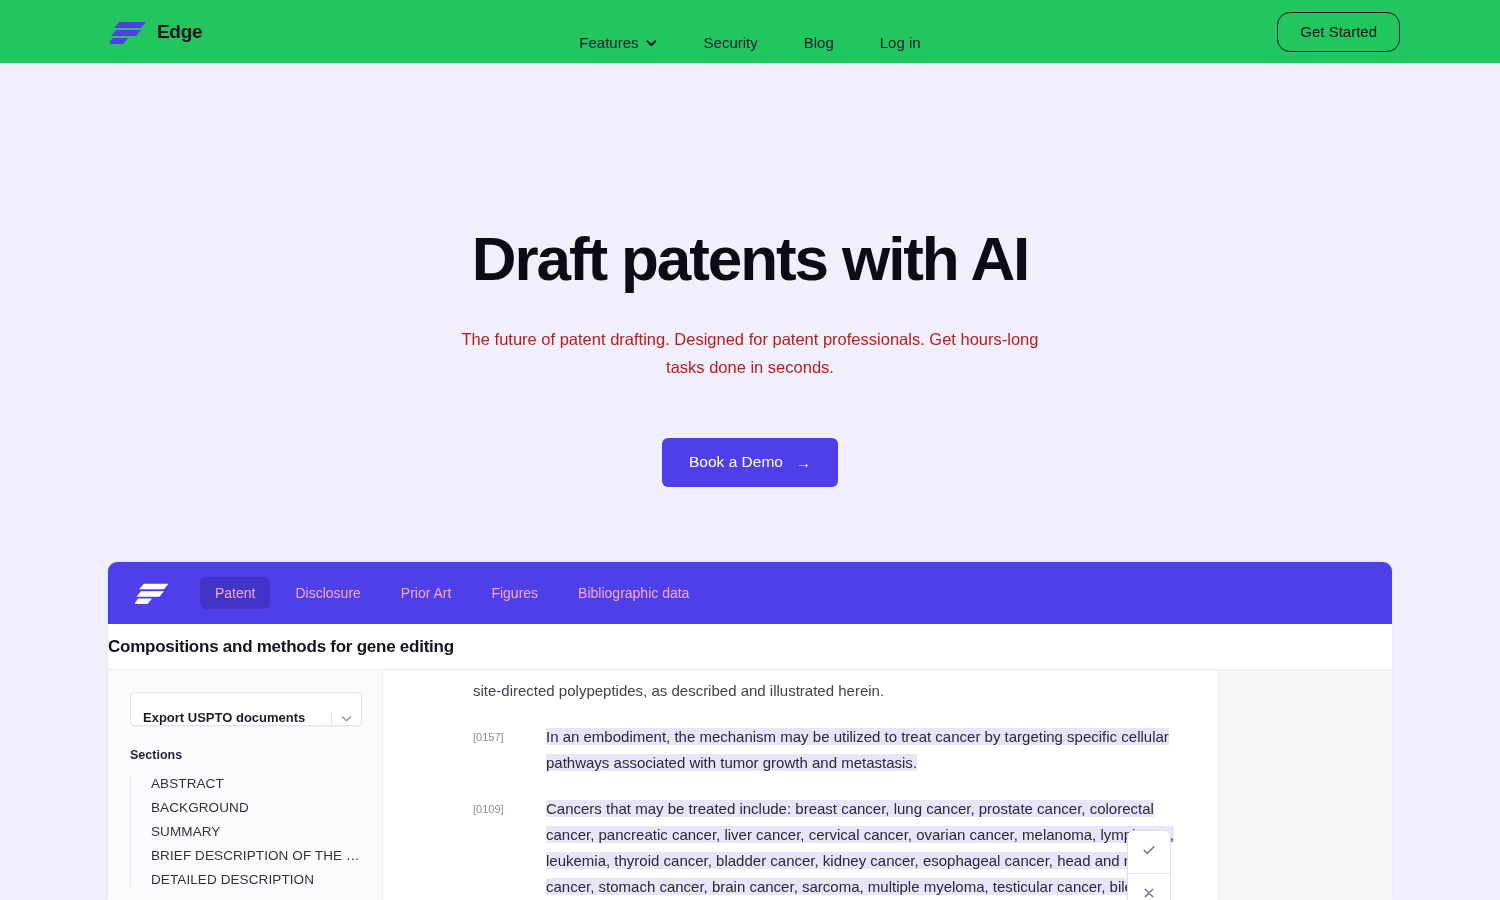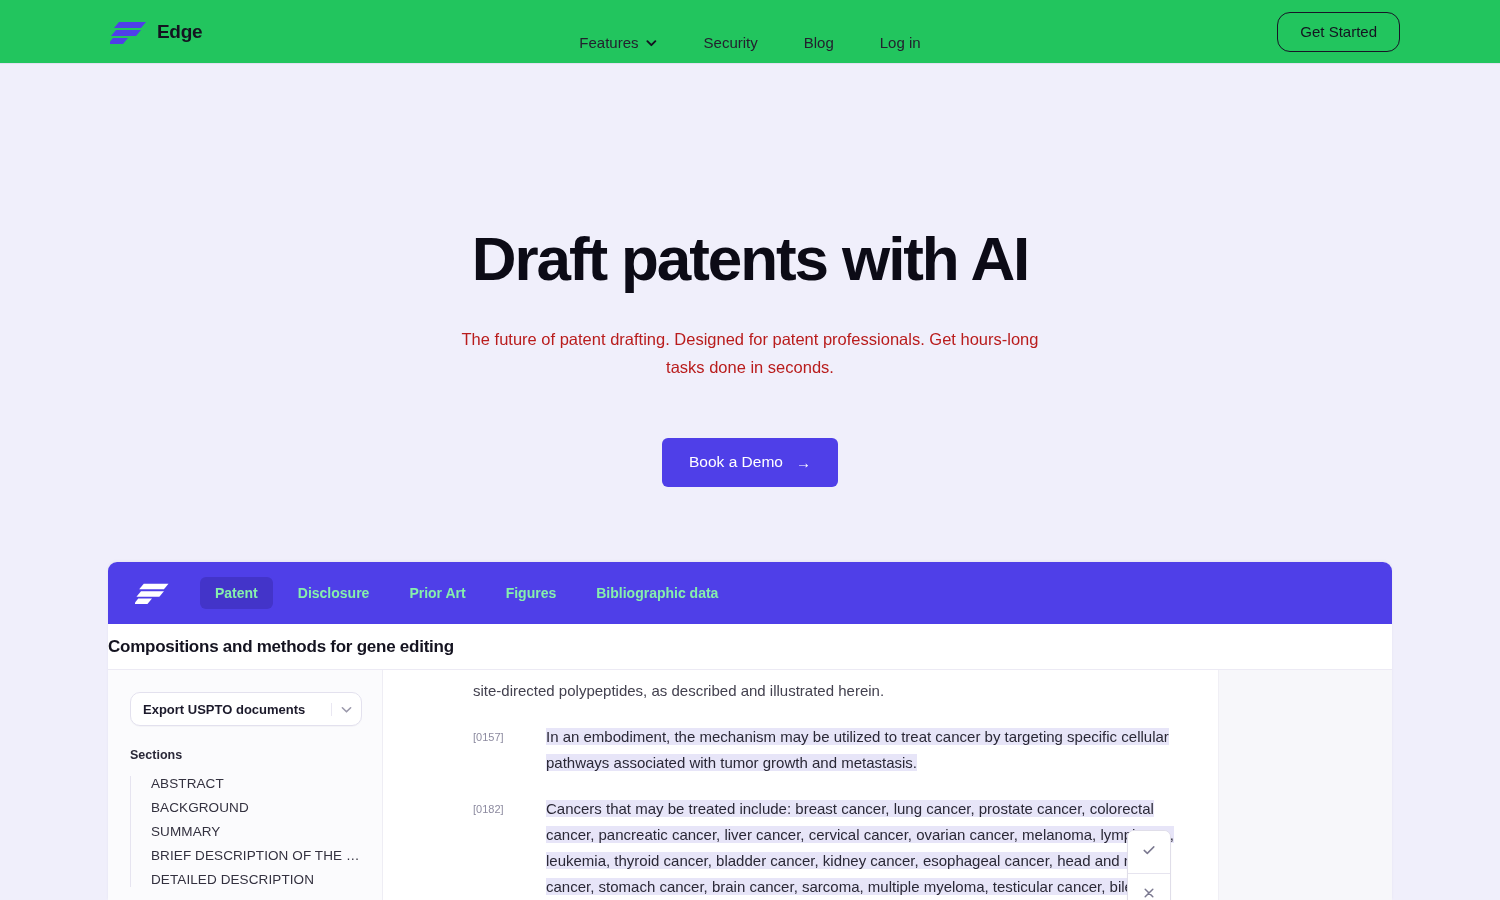--- a/index.html
+++ b/index.html
@@ -152,22 +152,22 @@
     gap: 10px;
   }
   .app-logo {
     width: 40px; height: 26px;
     display: flex; align-items: center; justify-content: center;
     margin-right: 18px;
     cursor: pointer;
   }
   .app-tab {
     font-size: 14px;
-    font-weight: 700;
-    color: #86efac;
+    font-weight: 400;
+    color: #f9a8d4;
     padding: 8px 15px;
     border-radius: 6px;
     cursor: pointer;
     white-space: nowrap;
   }
   .app-tab.active { background: #4334c9; }
 
   .app-titlebar {
     height: 46px;
     display: flex;
@@ -191,24 +191,24 @@
   
   .app-sidebar {
     width: 275px;
     background: #fbfbfd;
     border-right: 1px solid #eeedf4;
     padding: 22px 20px 0 22px;
     flex: 0 0 275px;
   }
   .export-select {
     display: flex;
-    align-items: center;
+    align-items: flex-end;
     height: 34px;
     border: 1px solid #e3e1ee;
-    border-radius: 10px;
+    border-radius: 4px;
     background: #ffffff;
     overflow: hidden;
     box-shadow: 0 1px 1px rgba(20,18,50,0.03);
     cursor: pointer;
   }
   .export-label {
     flex: 1;
     display: flex;
     align-items: center;
     padding-left: 12px;
@@ -411,21 +411,21 @@
     <main class="app-doc">
       <div class="doc-scroll">
         <div class="doc-line-clip">site-directed polypeptides, as described and illustrated herein.</div>
 
         <div class="para">
           <span class="para-num">[0157]</span>
           <span class="hl">In an embodiment, the mechanism may be utilized to treat cancer by targeting specific cellular pathways associated with tumor growth and metastasis.</span>
         </div>
 
         <div class="para">
-          <span class="para-num">[0182]</span>
+          <span class="para-num">[0109]</span>
           <span class="hl">Cancers that may be treated include: breast cancer, lung cancer, prostate cancer, colorectal cancer, pancreatic cancer, liver cancer, cervical cancer, ovarian cancer, melanoma, lymphoma, leukemia, thyroid cancer, bladder cancer, kidney cancer, esophageal cancer, head and neck cancer, stomach cancer, brain cancer, sarcoma, multiple myeloma, testicular cancer, bile duct cancer, endometrial cancer, gallbladder</span>
         </div>
       </div>
     </main>
 
     <div class="app-rightgutter"></div>
 
     <div class="suggest-actions">
       <div class="suggest-btn">
         <span>

